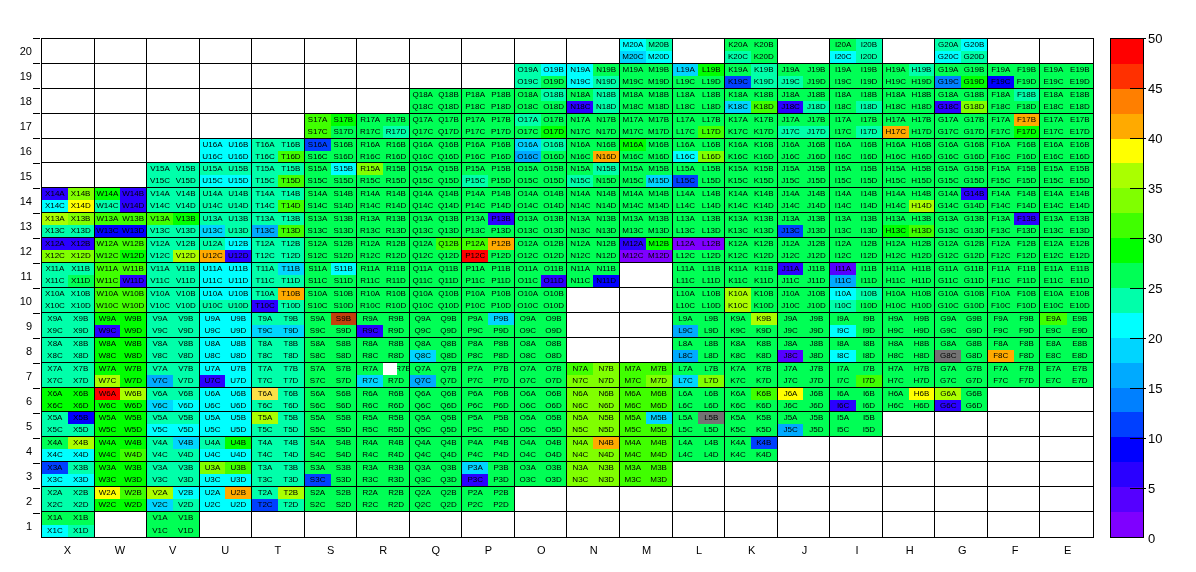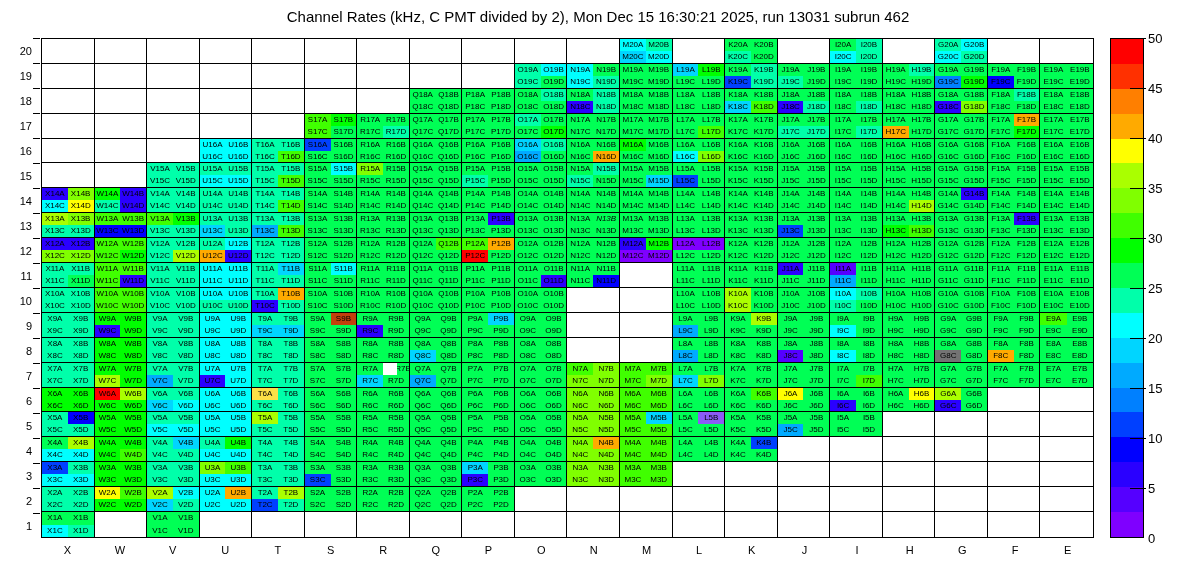--- a/index.html
+++ b/index.html
@@ -62,21 +62,20 @@
   .clab{
     position:absolute;left:0;font-size:13px;color:#000;transform:translateY(-50%);
   }
   .cmark{position:absolute;left:1130px;width:16px;height:1px;background:#000;}
 </style>
 </head>
 <body>
 
 <div id="root">
 
-  <div id="title">Channel Rates (kHz, C PMT divided by 2), Mon Dec 15 16:30:21 2025, run 13031 subrun 462</div>
 
   <div id="yaxis">
       <div class="ytick" style="top: 12.5px;">20</div>
       <div class="ytickmark" style="top: 0px;"></div>
       <div class="ytick" style="top: 37.5px;">19</div>
       <div class="ytickmark" style="top: 25px;"></div>
       <div class="ytick" style="top: 62.5px;">18</div>
       <div class="ytickmark" style="top: 50px;"></div>
       <div class="ytick" style="top: 87.5px;">17</div>
       <div class="ytickmark" style="top: 75px;"></div>
@@ -801,21 +800,21 @@
           <div class="sub" style="background: rgb(0, 255, 85);">P13D</div>
         </div>
         <div class="gcell">
           <div class="sub" style="background: rgb(0, 255, 85);">O13A</div>
           <div class="sub" style="background: rgb(0, 255, 85);">O13B</div>
           <div class="sub" style="background: rgb(0, 255, 85);">O13C</div>
           <div class="sub" style="background: rgb(0, 255, 85);">O13D</div>
         </div>
         <div class="gcell">
           <div class="sub" style="background: rgb(0, 255, 85);">N13A</div>
-          <div class="sub" style="background: rgb(0, 255, 85); font-style: italic;">N13B</div>
+          <div class="sub" style="background: rgb(0, 255, 85);">N13B</div>
           <div class="sub" style="background: rgb(0, 255, 85);">N13C</div>
           <div class="sub" style="background: rgb(0, 255, 85);">N13D</div>
         </div>
         <div class="gcell">
           <div class="sub" style="background: rgb(0, 255, 85);">M13A</div>
           <div class="sub" style="background: rgb(0, 255, 85);">M13B</div>
           <div class="sub" style="background: rgb(0, 255, 85);">M13C</div>
           <div class="sub" style="background: rgb(0, 255, 85);">M13D</div>
         </div>
         <div class="gcell">
@@ -1728,21 +1727,21 @@
           <div class="sub" style="background: rgb(128, 255, 0);">N5D</div>
         </div>
         <div class="gcell">
           <div class="sub" style="background: rgb(64, 255, 0);">M5A</div>
           <div class="sub" style="background: rgb(0, 213, 255);">M5B</div>
           <div class="sub" style="background: rgb(64, 255, 0);">M5C</div>
           <div class="sub" style="background: rgb(64, 255, 0);">M5D</div>
         </div>
         <div class="gcell">
           <div class="sub" style="background: rgb(0, 255, 85);">L5A</div>
-          <div class="sub" style="background: #8b5cf6;">L5B</div>
+          <div class="sub" style="background: #737373;">L5B</div>
           <div class="sub" style="background: rgb(0, 255, 85);">L5C</div>
           <div class="sub" style="background: rgb(0, 255, 85);">L5D</div>
         </div>
         <div class="gcell">
           <div class="sub" style="background: rgb(0, 255, 85);">K5A</div>
           <div class="sub" style="background: rgb(0, 255, 85);">K5B</div>
           <div class="sub" style="background: rgb(0, 255, 85);">K5C</div>
           <div class="sub" style="background: rgb(0, 255, 85);">K5D</div>
         </div>
         <div class="gcell">

